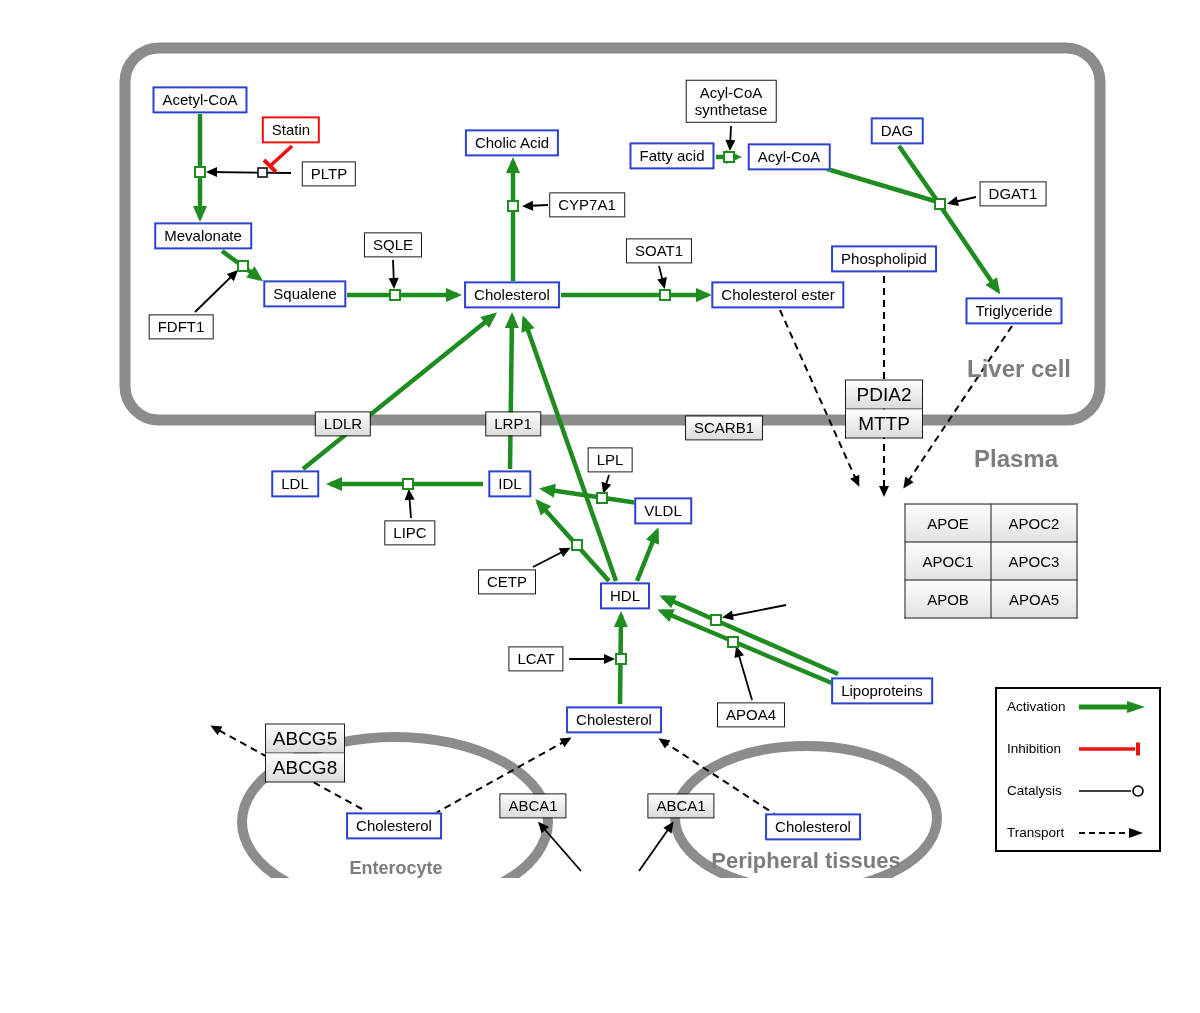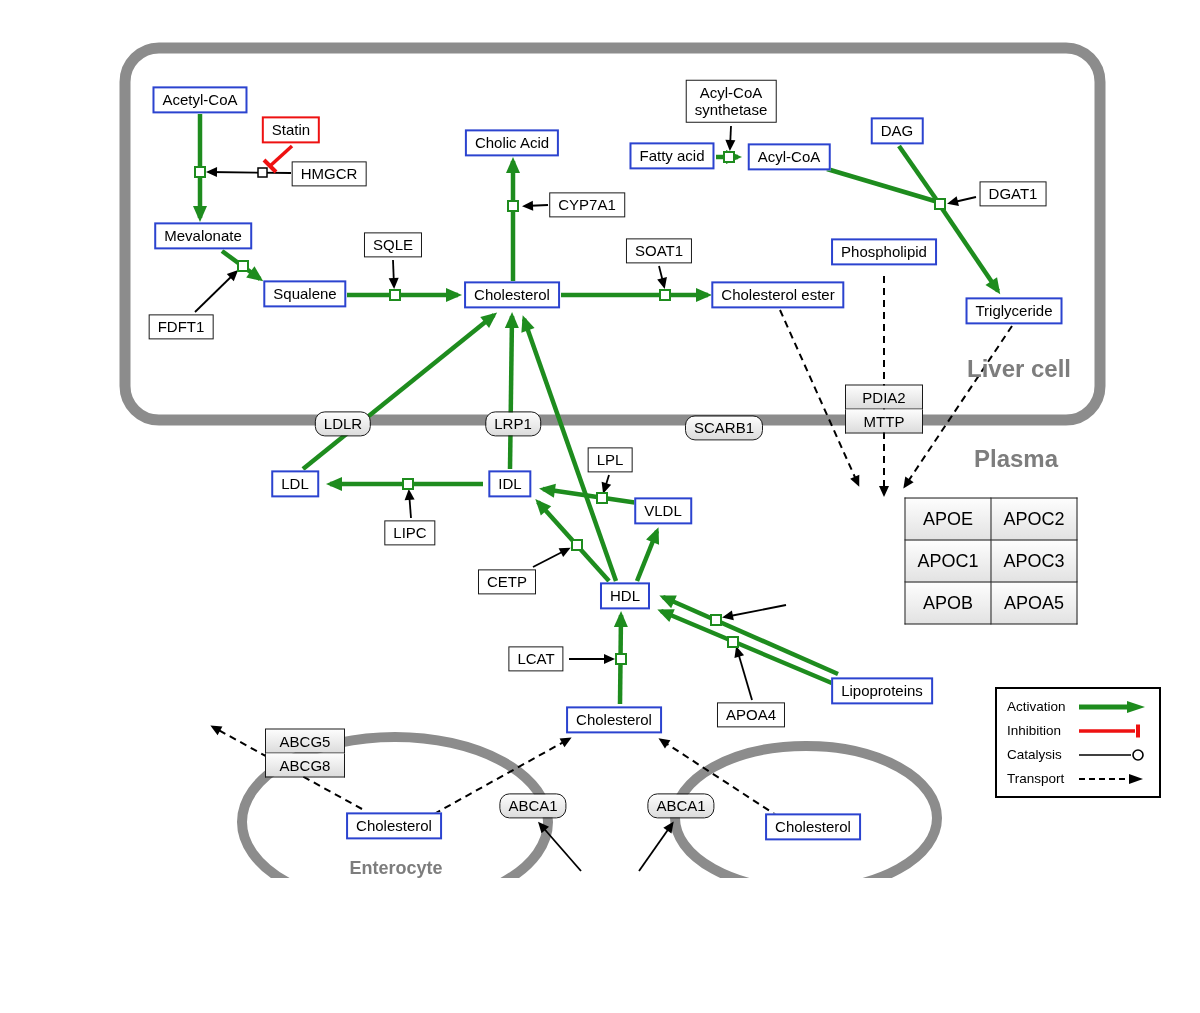--- a/index.html
+++ b/index.html
@@ -8,46 +8,46 @@
   #canvas { position: relative; width: 1200px; height: 878px; background: #fff; overflow: hidden; }
   #edges { position: absolute; left: 0; top: 0; }
 
   .node {
     position: absolute; transform: translate(-50%, -50%);
     background: #fff; white-space: nowrap; text-align: center;
     font-size: 15px; line-height: 1.15; padding: 3px 8px;
   }
   .metab  { border: 2.5px solid var(--color-metabolite, #2b43cf); }
   .enzyme { border: 1.5px solid #1a1a1a; }
-  .gray   { background: linear-gradient(#fdfdfd, #dcdcdc); border-radius: 10px; }
+  .gray   { background: linear-gradient(#fdfdfd, #dcdcdc); }
   .statin { border: 2.5px solid var(--color-inhibition, #ee1111); }
 
   .stack { position: absolute; transform: translate(-50%, -50%); }
   .stack .cell {
     border: 1.5px solid #1a1a1a; background: linear-gradient(#fdfdfd, #dcdcdc);
-    font-size: 15px; padding: 3px 6px; white-space: nowrap; text-align: center;
+    font-size: 19px; padding: 3px 6px; white-space: nowrap; text-align: center;
     width: var(--cw, 80px);
   }
   .stack .cell + .cell { border-top: none; }
 
   .apo-table { position: absolute; transform: translate(-50%, -50%); border-collapse: collapse; }
   .apo-table td {
     border: 1.5px solid #1a1a1a; background: linear-gradient(#fdfdfd, #e2e2e2);
-    width: 86px; height: 26px; text-align: center; font-size: 18px; padding: 10px 6px; margin-left: 48px;
+    width: 86px; height: 26px; text-align: center; font-size: 15px; padding: 10px 6px; margin-left: 48px;
   }
 
   .region-label {
     position: absolute; transform: translate(-50%, -50%);
     font-weight: bold; color: var(--color-region, #7d7d7d); white-space: nowrap;
   }
 
   #legend {
     position: absolute; left: 995px; top: 687px; width: 166px;
     border: 2.5px solid #000; background: #fff; padding: 9px 10px;
-    display: flex; flex-direction: column; gap: 7px;
+    display: flex; flex-direction: column; gap: 25px;
   }
   .lrow { display: flex; align-items: center; justify-content: space-between; height: 17px; }
   .lrow span { font-size: 13.5px; }
 </style>
 </head>
 <body>
 
 <div id="canvas">
 
   <svg id="edges" width="1200" height="1013" viewBox="0 0 1200 1013">
@@ -133,39 +133,39 @@
       <rect x="572" y="540" width="10" height="10"></rect>
       <rect x="616" y="654" width="10" height="10"></rect>
       <rect x="711" y="615" width="10" height="10"></rect>
       <rect x="728" y="637" width="10" height="10"></rect>
       <rect x="258" y="168" width="9" height="9" stroke="#000" stroke-width="1.5"></rect>
     </g>
   </svg>
 
   <div class="node metab" style="left:200px;top:100px">Acetyl-CoA</div>
   <div class="node statin" style="left:291px;top:130px">Statin</div>
-  <div class="node enzyme" style="left:329px;top:174px">HMGCR</div>
+  <div class="node enzyme" style="left:329px;top:174px">PLTP</div>
   <div class="node metab" style="left:203px;top:236px">Mevalonate</div>
   <div class="node enzyme" style="left:181px;top:327px">FDFT1</div>
   <div class="node metab" style="left:305px;top:294px">Squalene</div>
   <div class="node enzyme" style="left:393px;top:245px">SQLE</div>
   <div class="node metab" style="left:512px;top:295px">Cholesterol</div>
   <div class="node metab" style="left:512px;top:143px">Cholic Acid</div>
   <div class="node enzyme" style="left:587px;top:205px">CYP7A1</div>
   <div class="node enzyme" style="left:659px;top:251px">SOAT1</div>
   <div class="node metab" style="left:778px;top:295px">Cholesterol ester</div>
   <div class="node enzyme" style="left:731px;top:101px">
     <span style="display:block">Acyl-CoA</span>
     <span style="display:block">synthetase</span>
   </div>
   <div class="node metab" style="left:672px;top:156px">Fatty acid</div>
   <div class="node metab" style="left:789px;top:157px">Acyl-CoA</div>
   <div class="node metab" style="left:897px;top:131px">DAG</div>
   <div class="node enzyme" style="left:1013px;top:194px">DGAT1</div>
-  <div class="node metab" style="left:884px;top:252px">Phospholipid</div>
+  <div class="node metab" style="left:884px;top:259px">Phospholipid</div>
   <div class="node metab" style="left:1014px;top:311px">Triglyceride</div>
 
   <div class="node enzyme gray" style="left:343px;top:424px">LDLR</div>
   <div class="node enzyme gray" style="left:513px;top:424px">LRP1</div>
   <div class="node enzyme gray" style="left:724px;top:428px">SCARB1</div>
   <div class="stack" style="left:884px;top:409px;--cw:78px">
     <div class="cell">PDIA2</div>
     <div class="cell">MTTP</div>
   </div>
 
@@ -204,20 +204,21 @@
     <div class="cell">ABCG8</div>
   </div>
   <div class="node metab" style="left:394px;top:826px">Cholesterol</div>
   <div class="node enzyme gray" style="left:533px;top:806px">ABCA1</div>
   <div class="node enzyme gray" style="left:681px;top:806px">ABCA1</div>
   <div class="node metab" style="left:813px;top:827px">Cholesterol</div>
 
   <div class="region-label" style="left:1019px;top:369px;font-size:24px">Liver cell</div>
   <div class="region-label" style="left:1016px;top:459px;font-size:24px">Plasma</div>
   <div class="region-label" style="left:396px;top:868px;font-size:18px">Enterocyte</div>
+  <div class="region-label" style="left:806px;top:861px;font-size:22px">Peripheral tissues</div>
 
   <div id="legend">
     <div class="lrow">
       <span>Activation</span>
       <svg width="72" height="16">
         <line x1="2" y1="8" x2="50" y2="8" stroke-width="5" style="stroke:var(--color-activation,#1e8c1e)"></line>
         <polygon points="50,2 68,8 50,14" style="fill:var(--color-activation,#1e8c1e)"></polygon>
       </svg>
     </div>
     <div class="lrow">

